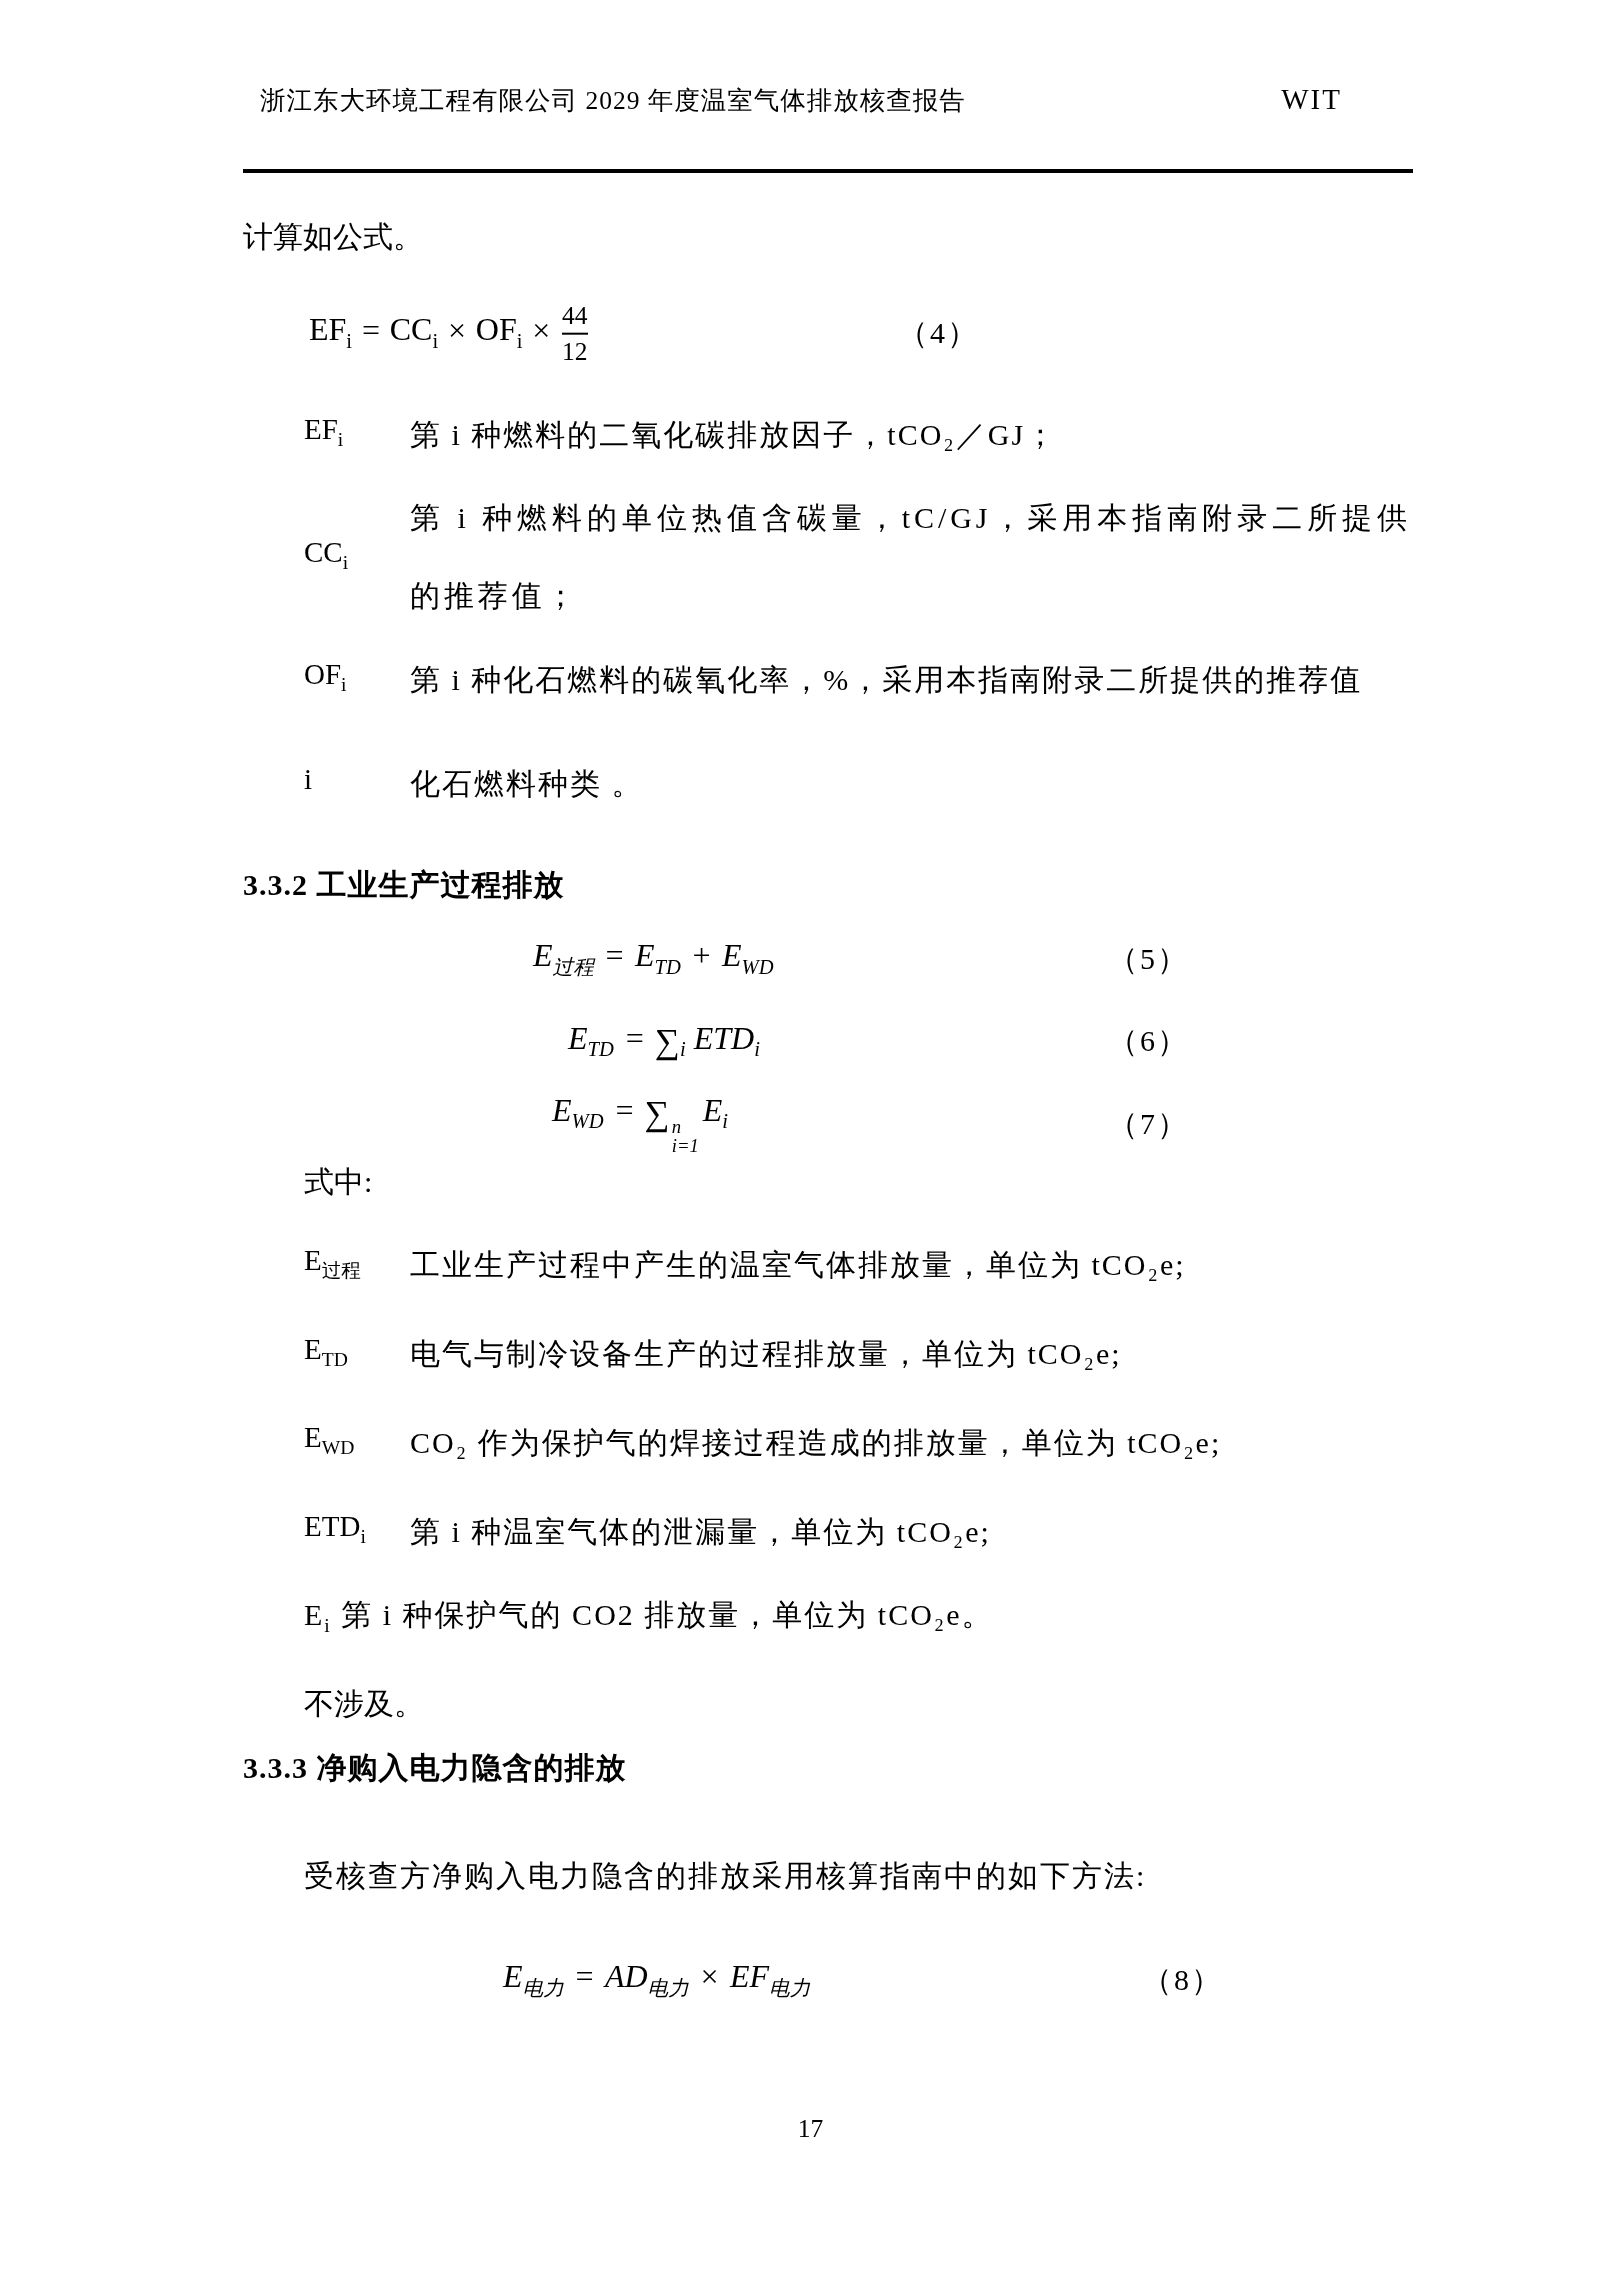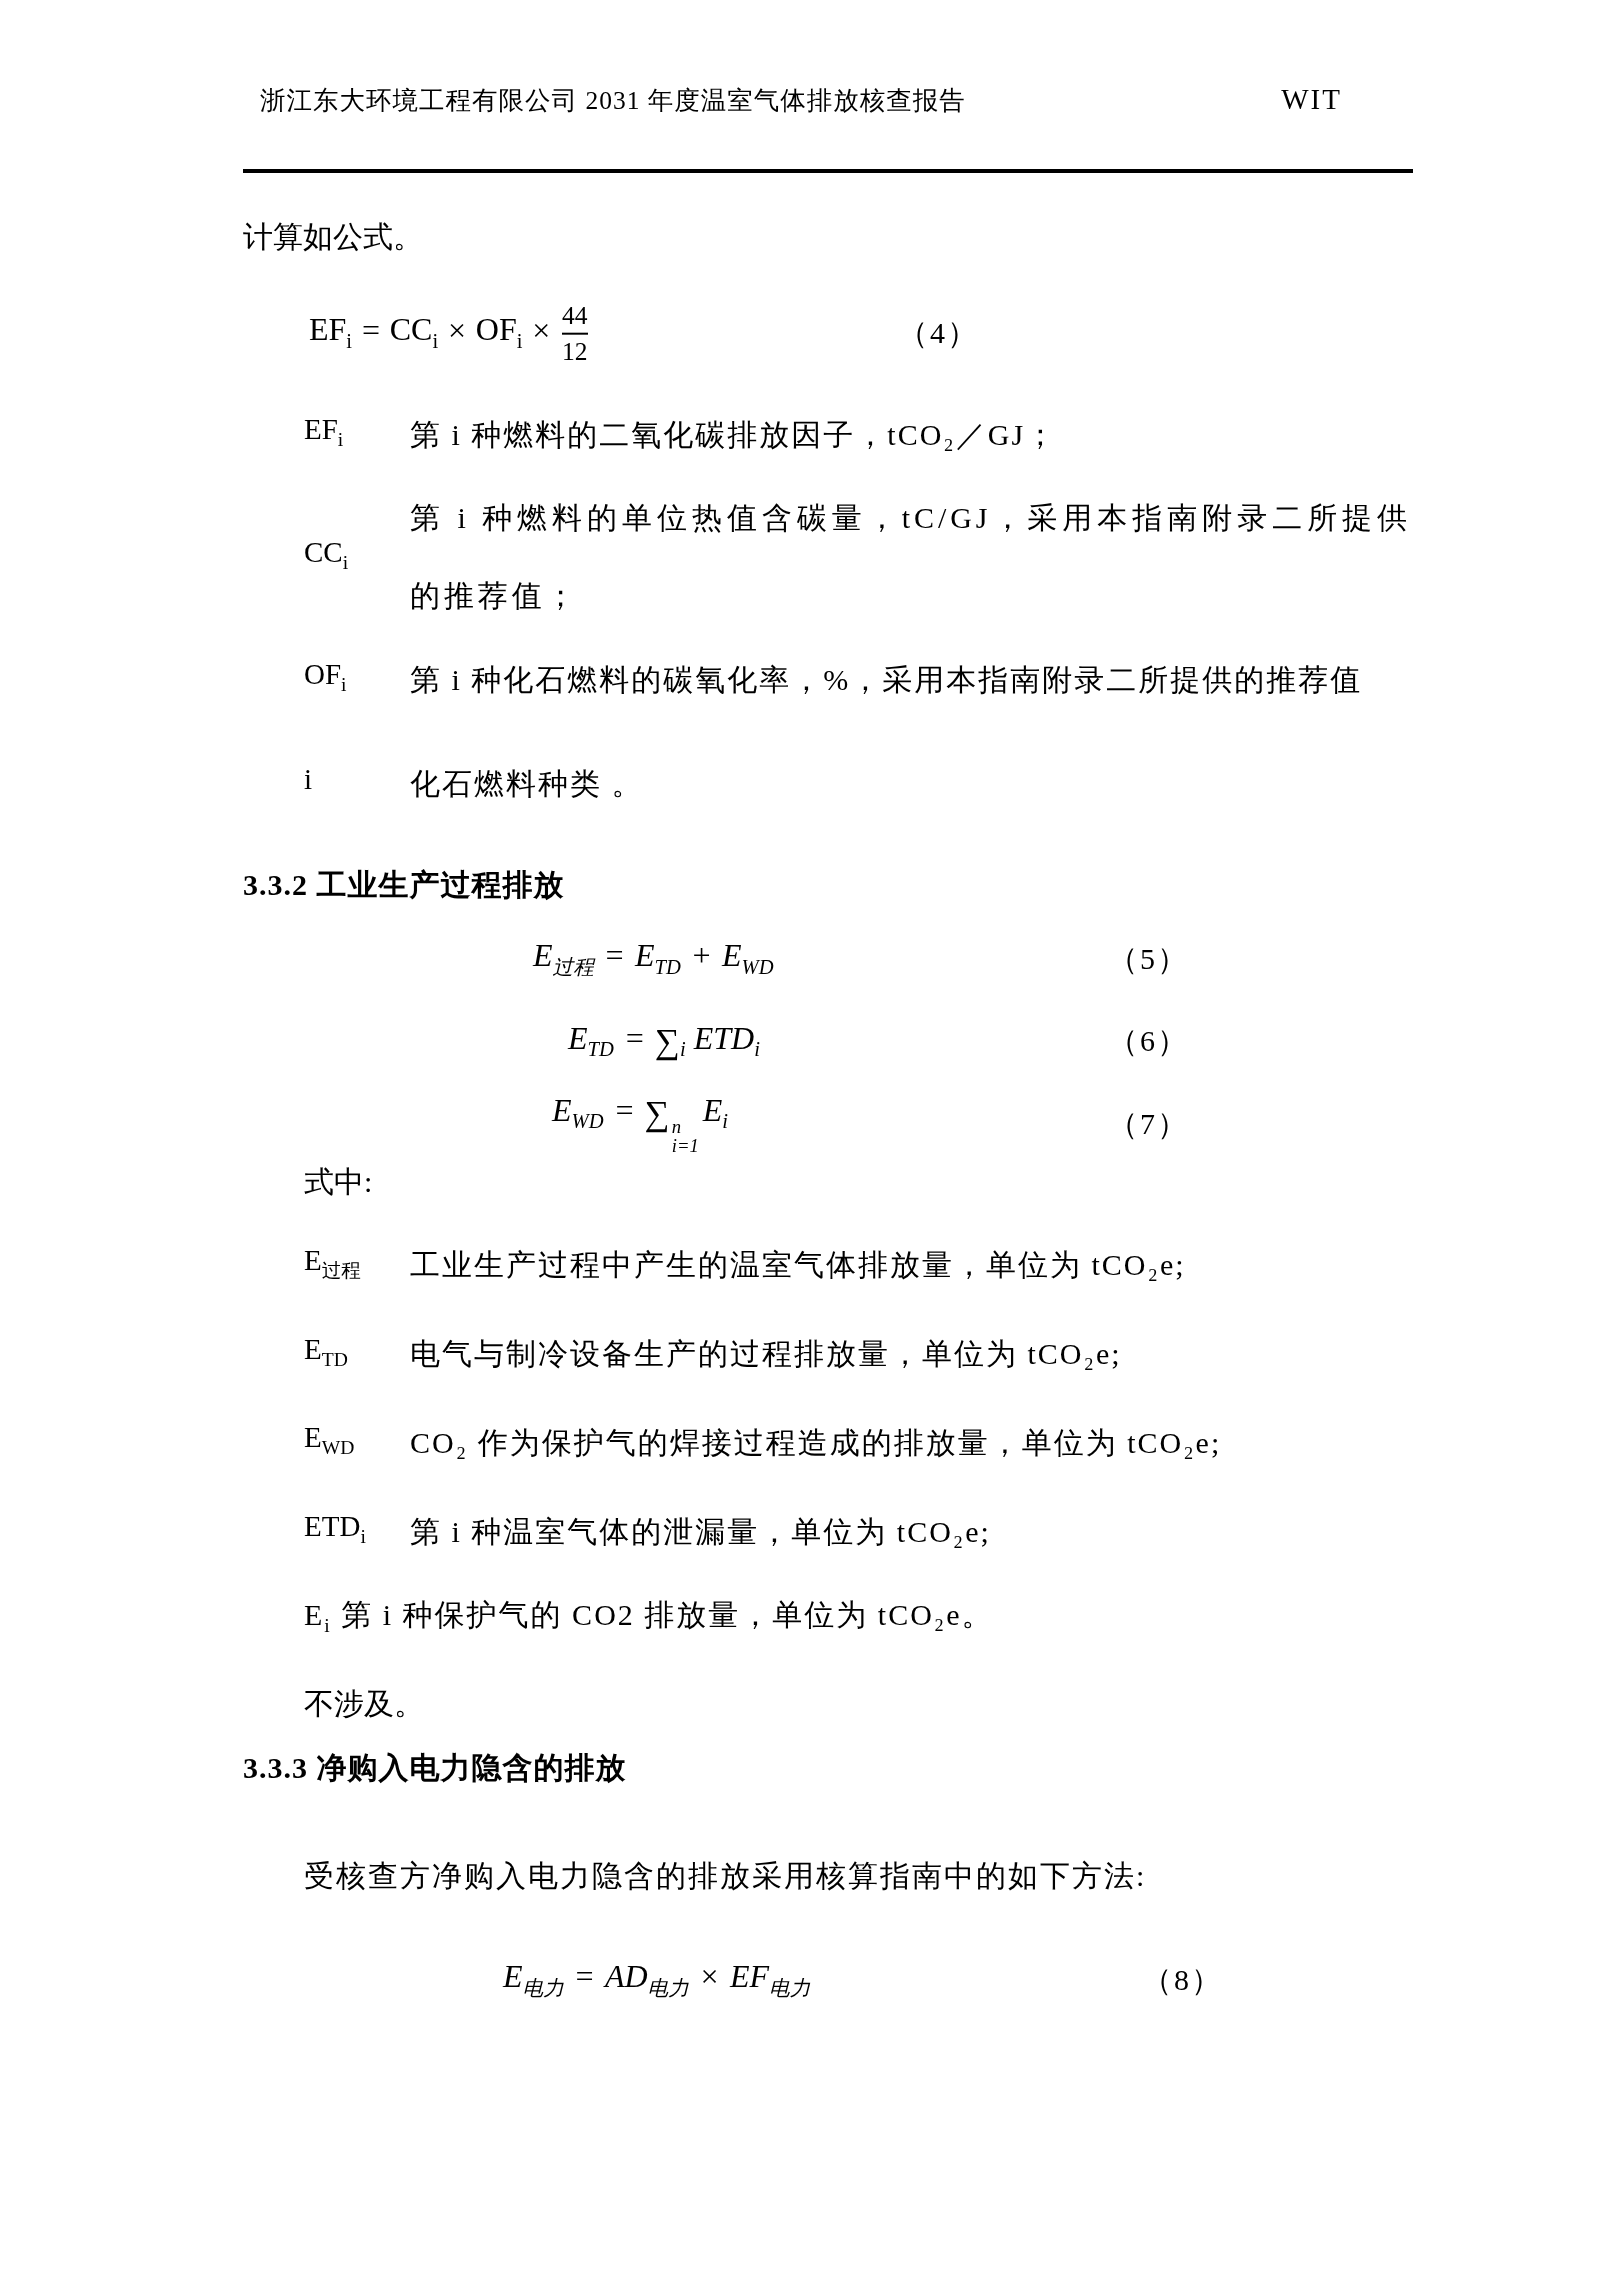--- a/index.html
+++ b/index.html
@@ -59,21 +59,21 @@
   .suplim{display:inline-flex;flex-direction:column;align-items:flex-start;font-size:18.6px;line-height:1.05;vertical-align:-11.8px;margin:0 3.9px 0 2px;font-style:italic;}
   
   .footer{position:absolute;left:0;right:0;top:2109px;text-align:center;font-size:25.5px;line-height:39px;}
 </style>
 </head>
 <body>
 
 <div class="page">
 
   <div class="header-row">
-    <span class="header-title">浙江东大环境工程有限公司 2031 年度温室气体排放核查报告</span>
+    <span class="header-title">浙江东大环境工程有限公司 2029 年度温室气体排放核查报告</span>
     <span class="header-mark">WIT</span>
   </div>
   <div class="rule"></div>
 
   <div class="doc-main">
 
     <p class="line p1">计算如公式。</p>
 
 
     <div class="formula-row f-h116">
@@ -160,15 +160,18 @@
 
     <div class="formula-row f-h70 mt4">
       <span class="formula f-italic" style="left:260px">
         <span>E</span><sub>电力</sub><span class="op">=</span><span>AD</span><sub>电力</sub><span class="op">×</span><span>EF</span><sub>电力</sub>
       </span>
       <span class="flabel" style="left:899px">（8）</span>
     </div>
 
   </div>
 
+  <div class="footer">
+    <span>17</span>
+  </div>
 
 </div>
 
 
 </body></html>

